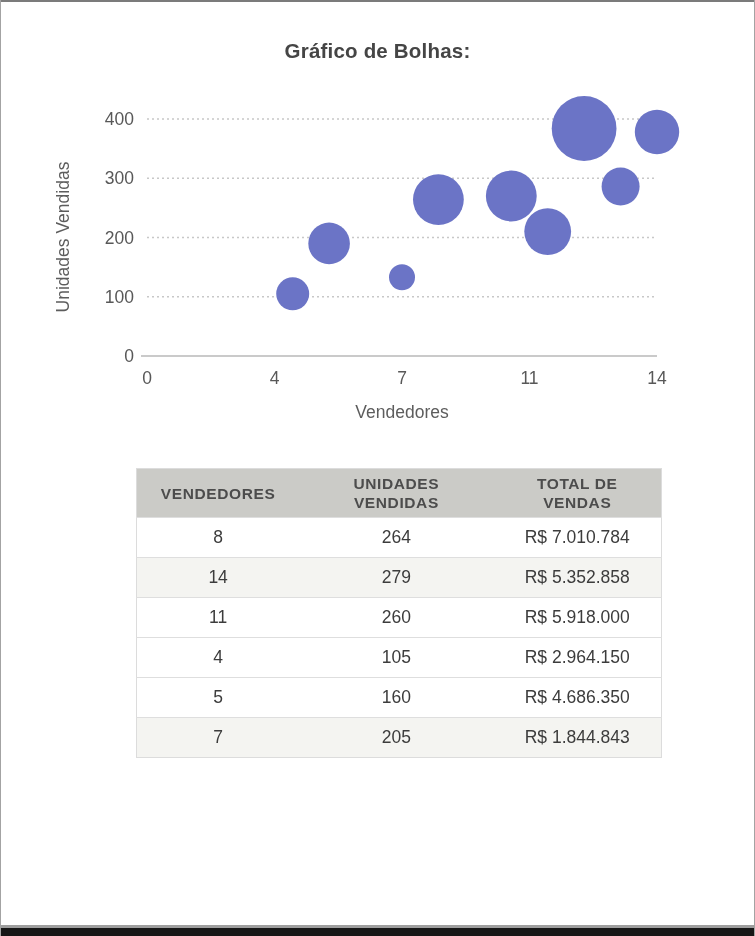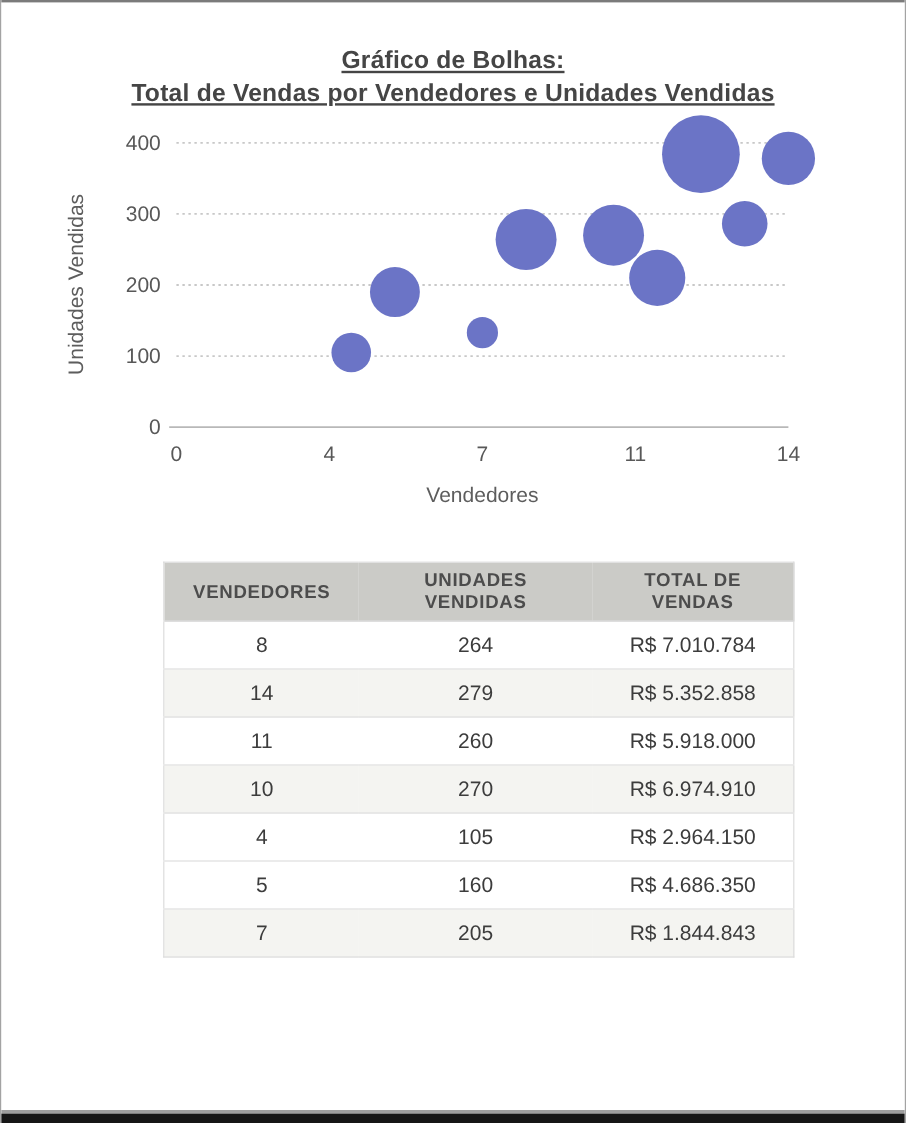--- a/index.html
+++ b/index.html
@@ -11,21 +11,21 @@
     box-sizing:border-box;
   }
   #top-edge { position:absolute; top:0; left:0; width:100%; height:2px; background:#7b7b7b; }
   #bottom-edge { position:absolute; bottom:0; left:0; width:100%; height:11px; }
   #bottom-edge .grayline { height:3px; background:#9e9e9e; }
   #bottom-edge .blackbar { height:8px; background:#161616; }
 
   #chart-title {
     position:absolute; top:38px; left:0; width:100%;
     text-align:center; font-weight:bold; font-size:20.5px; line-height:26.5px;
-    color:#454545; letter-spacing:0.2px;text-decoration:underline;
+    color:#454545; letter-spacing:0.2px;
   }
   #chart-svg { position:absolute; top:0; left:0; }
 
   .tick-label { font-family:"Liberation Sans", sans-serif; font-size:17.5px; fill:#585858; }
   .axis-title { font-family:"Liberation Sans", sans-serif; font-size:17.5px; fill:#5d5d5d; }
 
   #data-table {
     position:absolute; left:135px; top:468px; width:526px;
     border-collapse:collapse; table-layout:fixed;
     font-size:17.5px; color:#3c3c3c;
@@ -47,21 +47,20 @@
   #data-table col.c3 { width:32%; }
 </style>
 </head>
 <body>
 
 <div id="screen">
   <div id="top-edge"></div>
 
   <div id="chart-title">
     <div>Gráfico de Bolhas:</div>
-    <div>Total de Vendas por Vendedores e Unidades Vendidas</div>
   </div>
 
   <svg id="chart-svg" width="755" height="462" viewBox="0 0 755 462">
     <g id="gridlines">
         <line x1="140" y1="356" x2="656" y2="356" stroke="#b8b8b8" stroke-width="1.5"></line>
         <line x1="146" y1="296.75" x2="656" y2="296.75" stroke="#c8c8c8" stroke-width="1.5" stroke-dasharray="2 3"></line>
         <line x1="146" y1="237.5" x2="656" y2="237.5" stroke="#c8c8c8" stroke-width="1.5" stroke-dasharray="2 3"></line>
         <line x1="146" y1="178.25" x2="656" y2="178.25" stroke="#c8c8c8" stroke-width="1.5" stroke-dasharray="2 3"></line>
         <line x1="146" y1="119" x2="656" y2="119" stroke="#c8c8c8" stroke-width="1.5" stroke-dasharray="2 3"></line>
       </g>
@@ -118,25 +117,20 @@
         <tr class="alt">
           <td>14</td>
           <td>279</td>
           <td>R$ 5.352.858</td>
         </tr>
         <tr>
           <td>11</td>
           <td>260</td>
           <td>R$ 5.918.000</td>
         </tr>
-        <tr class="alt">
-          <td>10</td>
-          <td>270</td>
-          <td>R$ 6.974.910</td>
-        </tr>
         <tr>
           <td>4</td>
           <td>105</td>
           <td>R$ 2.964.150</td>
         </tr>
         <tr>
           <td>5</td>
           <td>160</td>
           <td>R$ 4.686.350</td>
         </tr>

